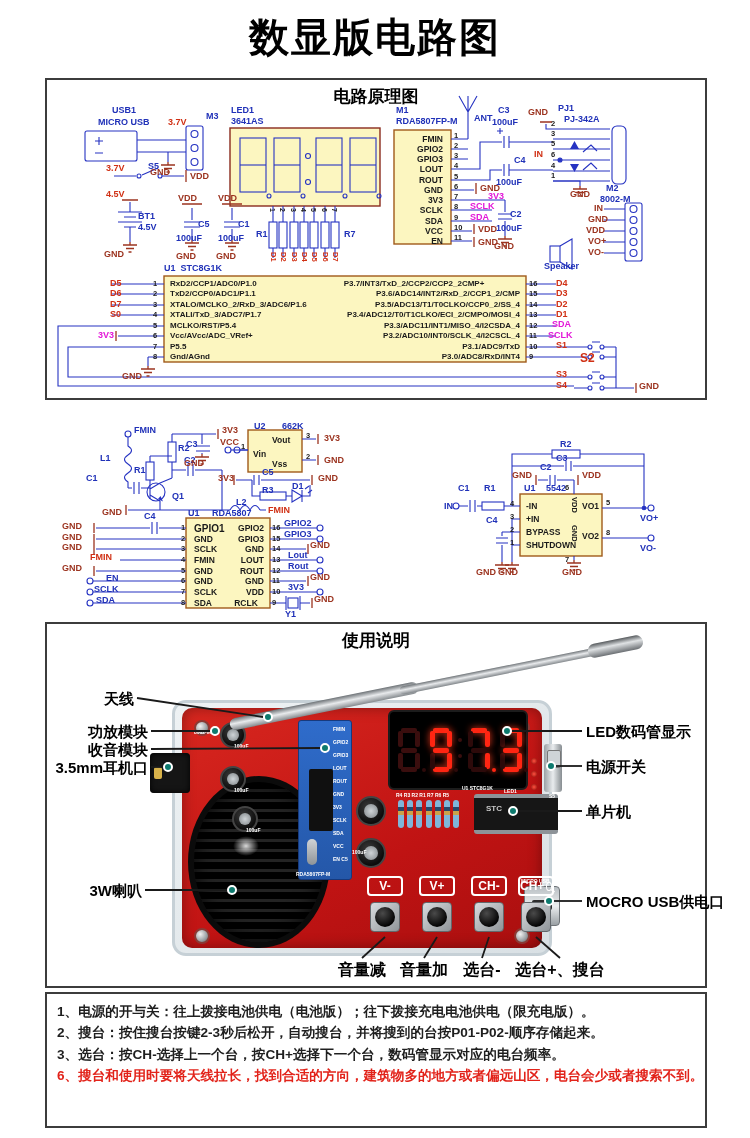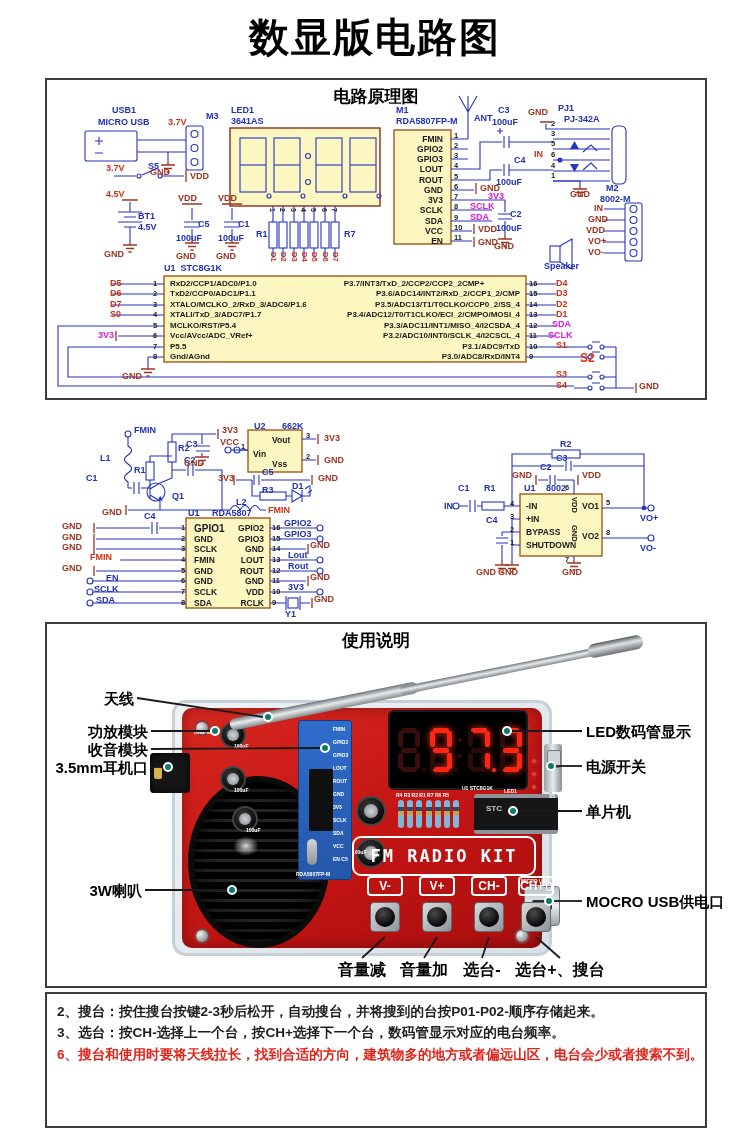--- a/index.html
+++ b/index.html
@@ -98,20 +98,21 @@
   <h1 id="title">数显版电路图</h1>
 
   <div class="box" id="box1">
     <div class="box-title">电路原理图</div>
   </div>
   <div class="box" id="box3">
     <div class="box-title">使用说明</div>
   </div>
   <div class="box" id="box4">
     <div id="instructions">
+        <div class="instr">1、电源的开与关：往上拨接电池供电（电池版）；往下拨接充电电池供电（限充电版）。</div>
         <div class="instr">2、搜台：按住搜台按键2-3秒后松开，自动搜台，并将搜到的台按P01-P02-顺序存储起来。</div>
         <div class="instr">3、选台：按CH-选择上一个台，按CH+选择下一个台，数码管显示对应的电台频率。</div>
         <div class="instr red">6、搜台和使用时要将天线拉长，找到合适的方向，建筑物多的地方或者偏远山区，电台会少或者搜索不到。</div>
       </div>
   </div>
 
   <svg id="wires" width="750" height="1138">
     <defs>
       <g id="g">
           <path d="M0,0 V3 M-7,3 H7 M-4,6.5 H4 M-1.5,10 H1.5"></path>
@@ -329,21 +330,20 @@
       <div class="colon" style="top: 26px;"></div>
       <div class="colon" style="top: 42px;"></div>
     </div>
   <div class="minled" style="left:531px;top:758px"></div>
   <div class="minled" style="left:531px;top:771px"></div>
   <div class="minled" style="left:531px;top:784px"></div>
   <div id="resistors"></div>
   <div class="ph" id="mcu"></div>
   <div class="ph" id="pwr"></div>
   <div class="ph" id="usb"></div>
-  <div id="fmbadge">FM RADIO KIT</div>
 
   <svg id="overlay" width="750" height="1138">
       <line x1="137" y1="698" x2="263" y2="717" stroke="#1a1a1a" stroke-width="1.8"></line>
       <circle cx="268" cy="717" r="4" fill="#0d7a6e" stroke="#fff" stroke-width="2"></circle>
       <line x1="151" y1="731" x2="210" y2="731" stroke="#1a1a1a" stroke-width="1.8"></line>
       <circle cx="215" cy="731" r="4" fill="#0d7a6e" stroke="#fff" stroke-width="2"></circle>
       <line x1="151" y1="749" x2="320" y2="748" stroke="#1a1a1a" stroke-width="1.8"></line>
       <circle cx="325" cy="748" r="4" fill="#0d7a6e" stroke="#fff" stroke-width="2"></circle>
       <line x1="151" y1="767" x2="163" y2="767" stroke="#1a1a1a" stroke-width="1.8"></line>
       <circle cx="168" cy="767" r="4" fill="#0d7a6e" stroke="#fff" stroke-width="2"></circle>
@@ -555,21 +555,21 @@
     <span class="sl bk" style="left: 181px; top: 577px; font-size: 7.5px;">6</span>
     <span class="sl bk" style="left: 181px; top: 588px; font-size: 7.5px;">7</span>
     <span class="sl bk" style="left: 181px; top: 599px; font-size: 7.5px;">8</span>
     <span class="sl bk" style="left: 228px; top: 524px; font-size: 8.5px; width: 36px; display: inline-block; text-align: right;">GPIO2</span>
     <span class="sl bk" style="left: 228px; top: 535px; font-size: 8.5px; width: 36px; display: inline-block; text-align: right;">GPIO3</span>
     <span class="sl bk" style="left: 228px; top: 545px; font-size: 8.5px; width: 36px; display: inline-block; text-align: right;">GND</span>
     <span class="sl bk" style="left: 228px; top: 556px; font-size: 8.5px; width: 36px; display: inline-block; text-align: right;">LOUT</span>
     <span class="sl bk" style="left: 228px; top: 567px; font-size: 8.5px; width: 36px; display: inline-block; text-align: right;">ROUT</span>
     <span class="sl bk" style="left: 228px; top: 577px; font-size: 8.5px; width: 36px; display: inline-block; text-align: right;">GND</span>
     <span class="sl bk" style="left: 228px; top: 588px; font-size: 8.5px; width: 36px; display: inline-block; text-align: right;">VDD</span>
-    <span class="sl bk" style="left: 228px; top: 599px; font-size: 8.5px; width: 36px; display: inline-block; text-align: right;">RCLK</span>
+    <span class="sl bk" style="left: 228px; top: 599px; font-size: 8.5px; width: 36px; display: inline-block; text-align: center;">RCLK</span>
     <span class="sl bk" style="left: 272px; top: 524px; font-size: 7.5px;">16</span>
     <span class="sl bk" style="left: 272px; top: 535px; font-size: 7.5px;">15</span>
     <span class="sl bk" style="left: 272px; top: 545px; font-size: 7.5px;">14</span>
     <span class="sl bk" style="left: 272px; top: 556px; font-size: 7.5px;">13</span>
     <span class="sl bk" style="left: 272px; top: 567px; font-size: 7.5px;">12</span>
     <span class="sl bk" style="left: 272px; top: 577px; font-size: 7.5px;">11</span>
     <span class="sl bk" style="left: 272px; top: 588px; font-size: 7.5px;">10</span>
     <span class="sl bk" style="left: 272px; top: 599px; font-size: 7.5px;">9</span>
     <span class="sl rd" style="left: 62px; top: 522px; font-size: 9px;">GND</span>
     <span class="sl rd" style="left: 62px; top: 533px; font-size: 9px;">GND</span>
@@ -591,21 +591,21 @@
     <span class="sl rd" style="left: 314px; top: 595px; font-size: 9px;">GND</span>
     <span class="sl bl" style="left: 560px; top: 440px; font-size: 9px;">R2</span>
     <span class="sl bl" style="left: 556px; top: 454px; font-size: 9px;">C3</span>
     <span class="sl rd" style="left: 512px; top: 471px; font-size: 9px;">GND</span>
     <span class="sl bl" style="left: 540px; top: 463px; font-size: 9px;">C2</span>
     <span class="sl rd" style="left: 582px; top: 471px; font-size: 9px;">VDD</span>
     <span class="sl bl" style="left: 458px; top: 484px; font-size: 9px;">C1</span>
     <span class="sl bl" style="left: 484px; top: 484px; font-size: 9px;">R1</span>
     <span class="sl bl" style="left: 444px; top: 502px; font-size: 9px;">IN</span>
     <span class="sl bl" style="left: 524px; top: 484px; font-size: 9px;">U1</span>
-    <span class="sl bl" style="left: 546px; top: 484px; font-size: 9px;">8002</span>
+    <span class="sl bl" style="left: 546px; top: 484px; font-size: 9px;">5542</span>
     <span class="sl bk" style="left: 526px; top: 502px; font-size: 8.5px;">-IN</span>
     <span class="sl bk" style="left: 526px; top: 515px; font-size: 8.5px;">+IN</span>
     <span class="sl bk" style="left: 526px; top: 528px; font-size: 8.5px;">BYPASS</span>
     <span class="sl bk" style="left: 526px; top: 541px; font-size: 8.5px;">SHUTDOWN</span>
     <span class="sl bk" style="left: 510px; top: 500px; font-size: 7.5px;">4</span>
     <span class="sl bk" style="left: 510px; top: 513px; font-size: 7.5px;">3</span>
     <span class="sl bk" style="left: 510px; top: 526px; font-size: 7.5px;">2</span>
     <span class="sl bk" style="left: 510px; top: 539px; font-size: 7.5px;">1</span>
     <span class="sl bk" style="left: 578px; top: 497px; font-size: 7.5px; transform: rotate(90deg); transform-origin: left top;">VDD</span>
     <span class="sl bk" style="left: 578px; top: 525px; font-size: 7.5px; transform: rotate(90deg); transform-origin: left top;">GND</span>

